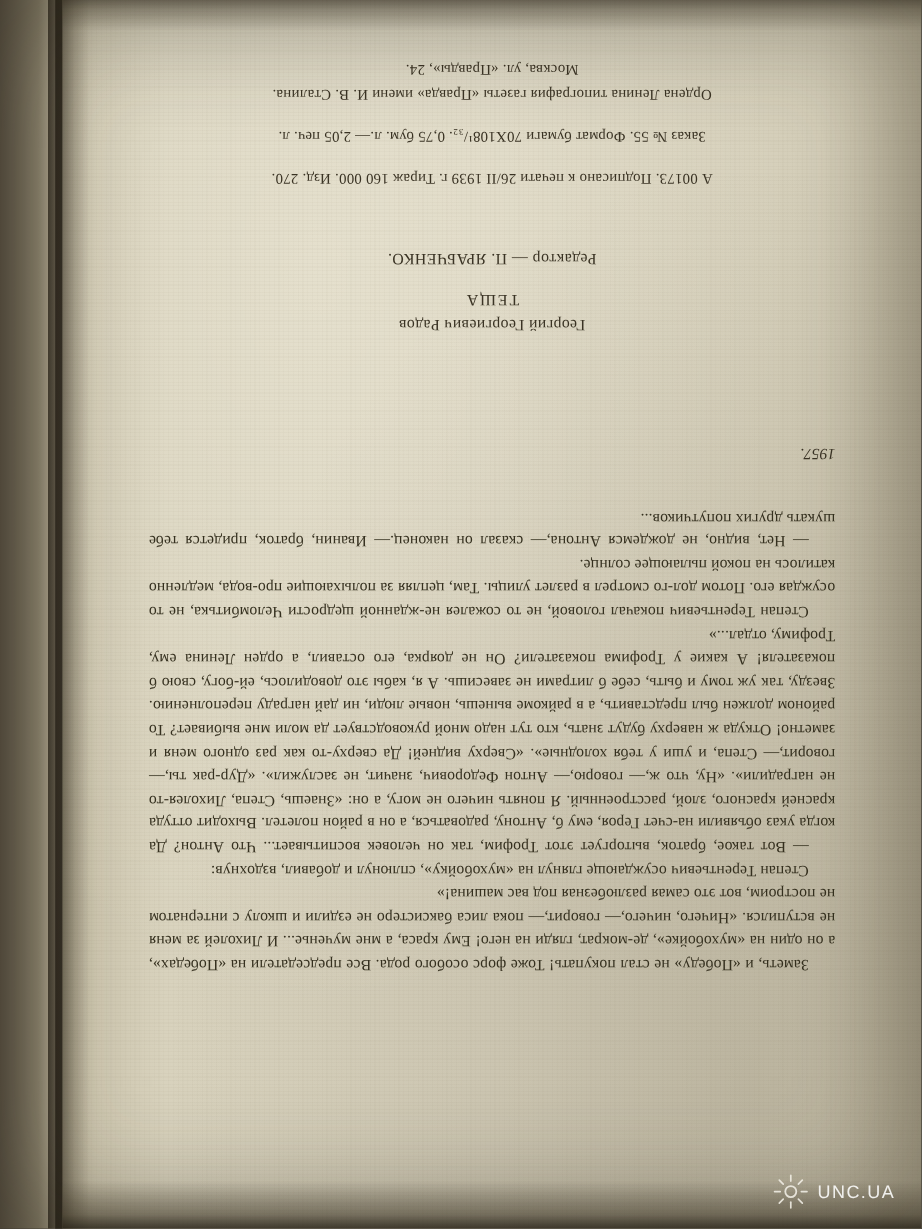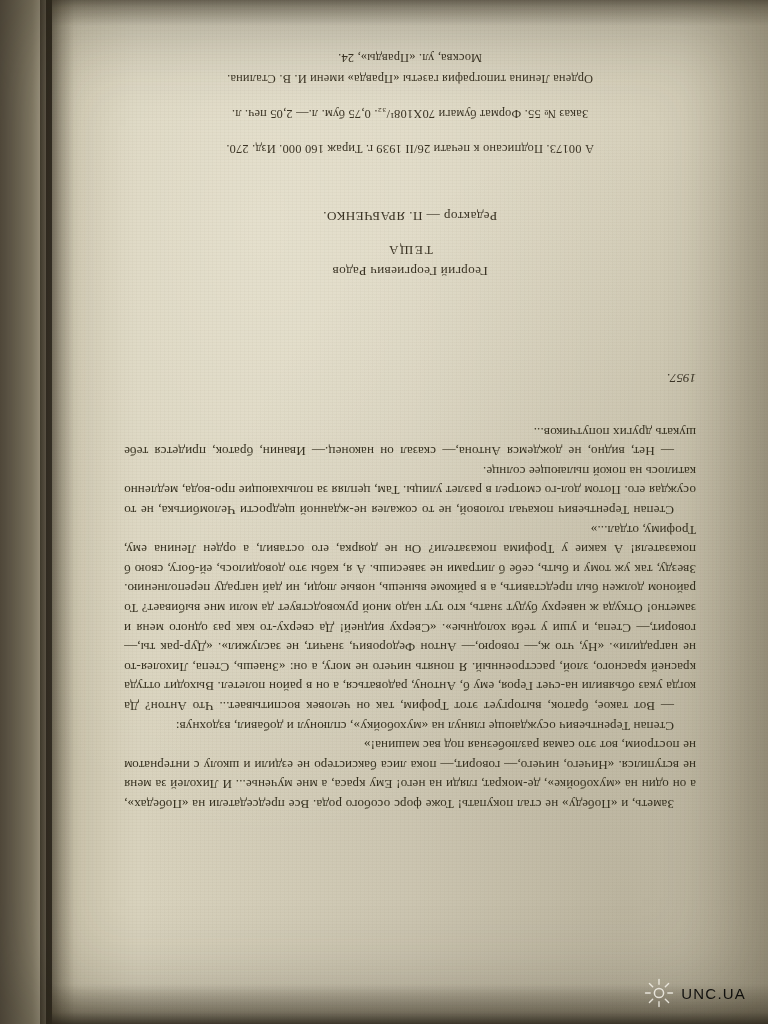--- a/index.html
+++ b/index.html
@@ -166,21 +166,21 @@
     align-items: center;
     gap: 7px;
     opacity: 0.88;
   }
   .wm-sun {
     width: 30px;
     height: 30px;
     position: relative;
   }
   .wm-text {
-    color: #000000;
+    color: #ffffff;
     font-family: "Liberation Sans", sans-serif;
     font-size: 15px;
     letter-spacing: 1.2px;
   }
   
   .grain {
     position: absolute;
     inset: 0;
     pointer-events: none;
     background-image:

